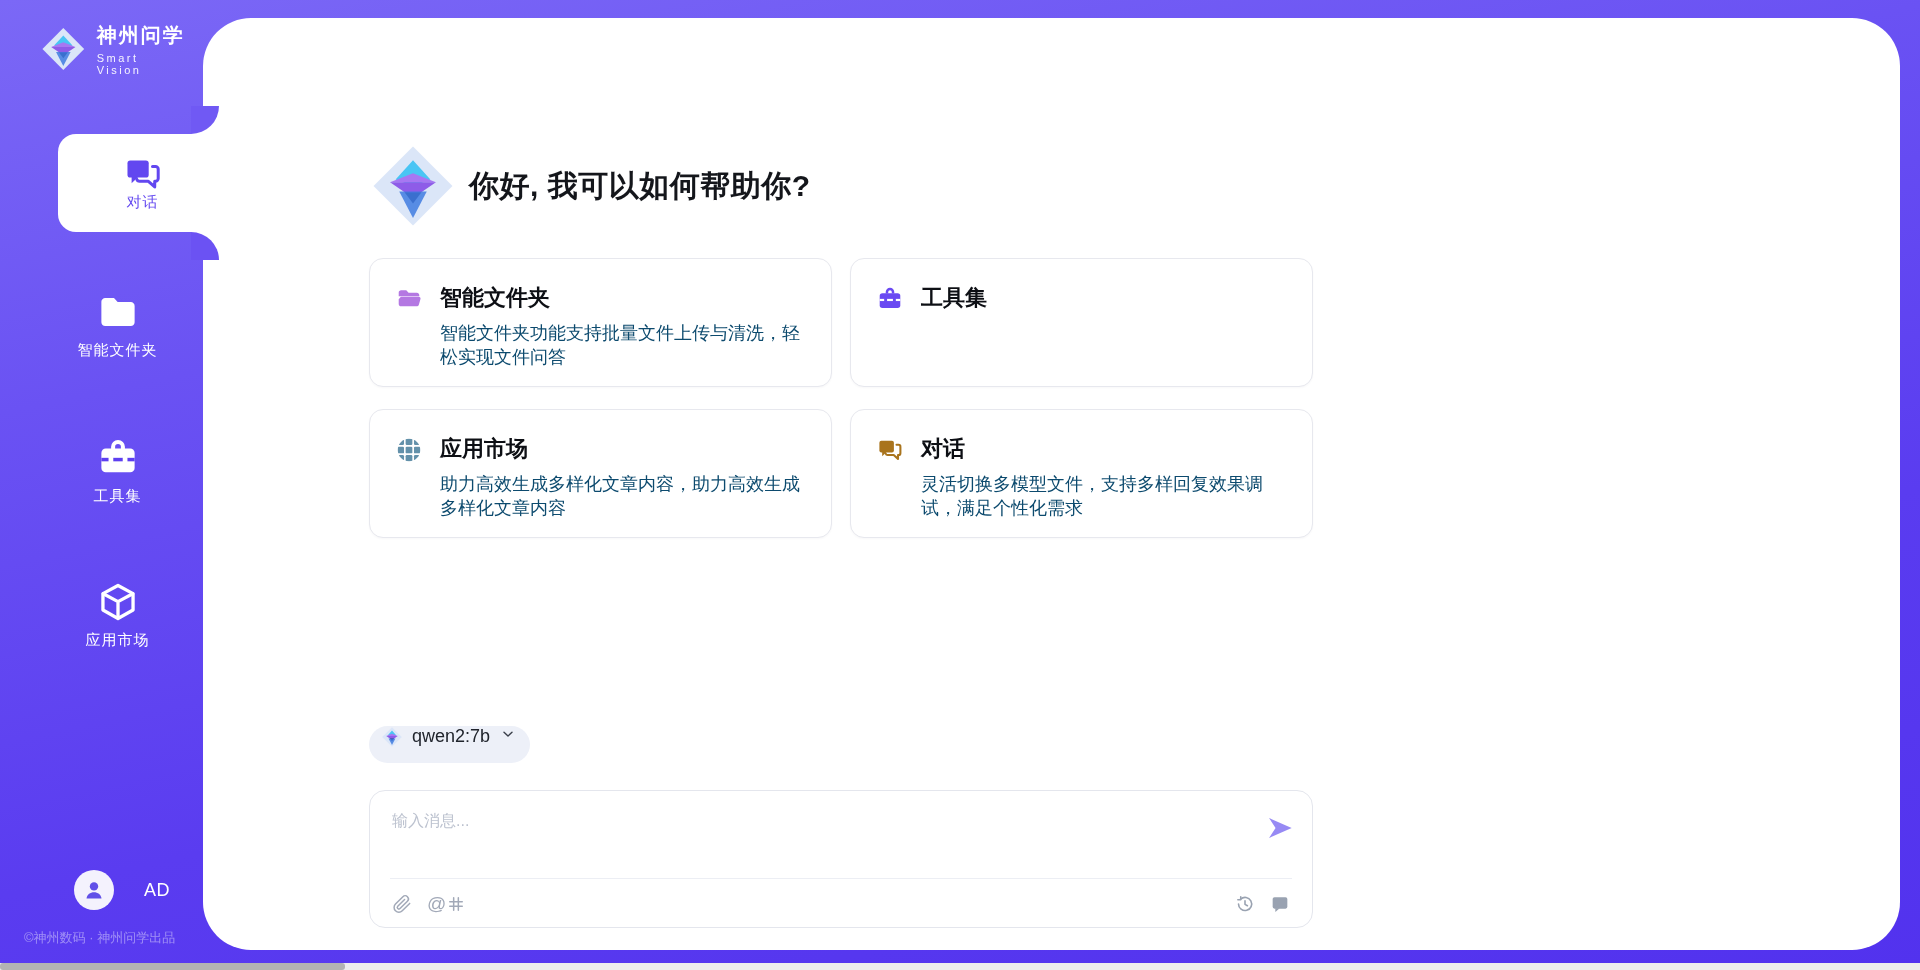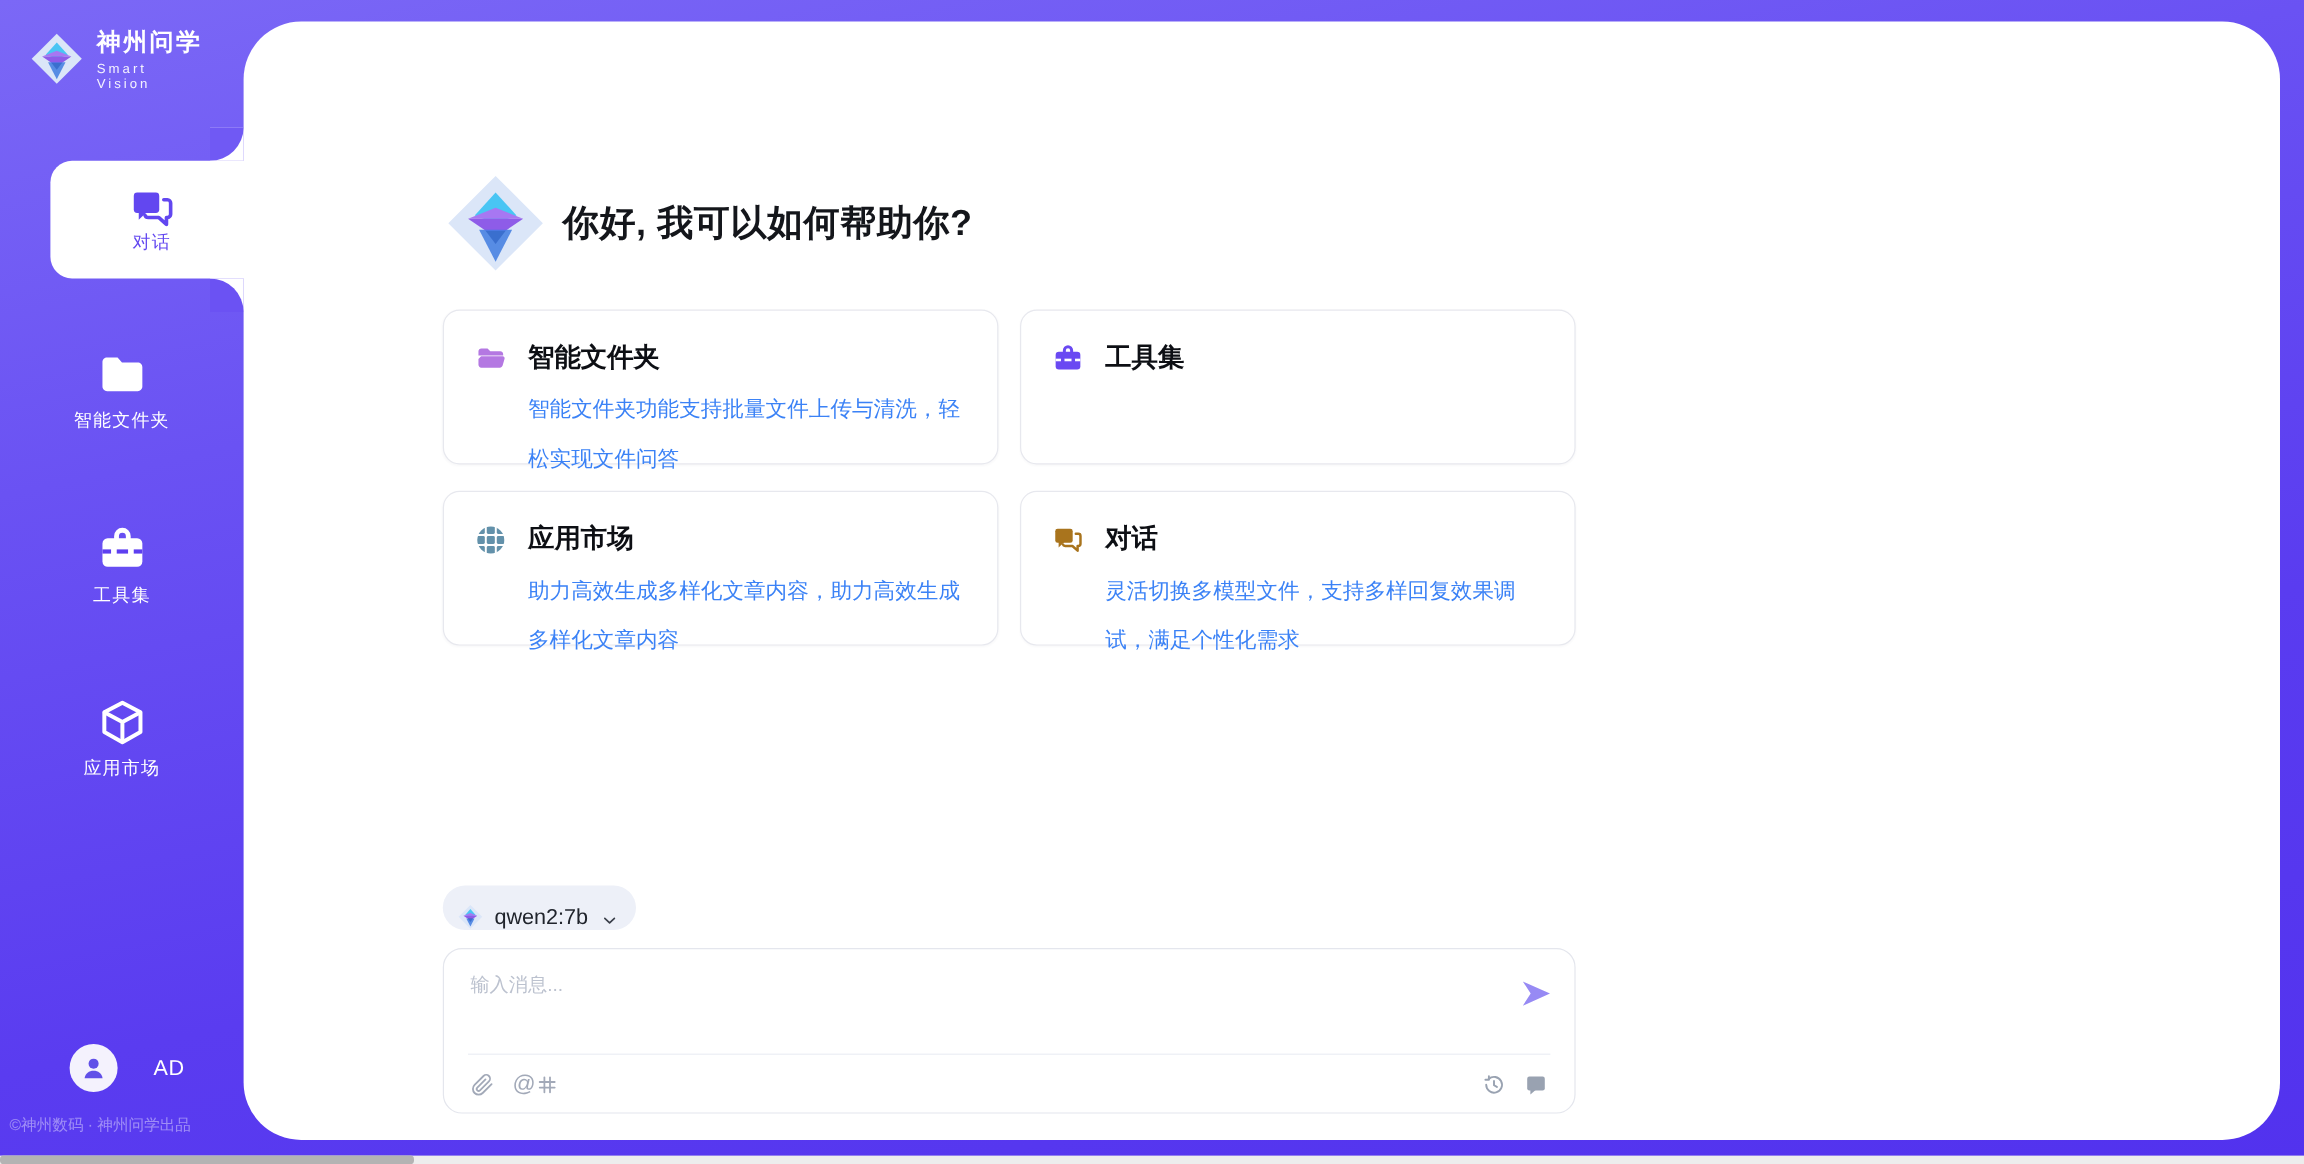--- a/index.html
+++ b/index.html
@@ -10,21 +10,21 @@
     position:relative; color:#16181d;
   }
 
   
   .main-panel {
     position:absolute; left:203px; top:18px; right:20px; bottom:20px;
     background:#fff; border-radius:48px; z-index:1;
   }
 
   
-  .sidebar { position:absolute; left:0; top:0; width:175px; height:100%; z-index:2; color:#fff; }
+  .sidebar { position:absolute; left:16px; top:0; width:175px; height:100%; z-index:2; color:#fff; }
 
   .brand { position:absolute; top:22px; left:24px; display:flex; align-items:center; }
   .brand-logo { width:48px; height:48px; }
   .brand-text { margin-left:10px; }
   .brand-title { font-size:20px; font-weight:700; letter-spacing:2px; }
   .brand-sub { font-size:11px; letter-spacing:2.5px; word-spacing:5px; opacity:.92; margin-top:3px; }
 
   .active-tab {
     position:absolute; left:42px; top:134px; width:169px; height:98px;
     background:#fff; border-radius:18px 0 0 18px; z-index:3;
@@ -74,27 +74,27 @@
     padding:24px 16px 0 26px; display:flex; align-items:flex-start; cursor:pointer;
     box-shadow:0 1px 2px rgba(30,34,60,.03);
   }
   .card-icon { width:26px; height:26px; flex:0 0 26px; margin-top:3px; }
   .card-icon.c1 { color:#b478e2; }
   .card-icon.c2 { color:#6a49f2; --hole:#ffffff; }
   .card-icon.c3 { color:#6391aa; }
   .card-icon.c4 { color:#a9741d; }
   .card-text { margin-left:18px; flex:1; min-width:0; }
   .card-title { font-size:22px; font-weight:700; color:#0d0f14; line-height:30px; }
-  .card-desc { margin-top:8px; font-size:18px; line-height:41px; color:#3b82f6; }
+  .card-desc { margin-top:8px; font-size:18px; line-height:24px; color:#0c4a6e; }
 
   
   .composer { position:absolute; left:0; bottom:42px; width:100%; }
   .model-pill {
-    display:inline-flex; align-items:flex-end; height:37px; border-radius:19px;
-    background:#edf0f8; padding:0 14px 0 12px; cursor:pointer; margin-bottom:15px;
+    display:inline-flex; align-items:flex-start; height:37px; border-radius:19px;
+    background:#edf0f8; padding:0 14px 0 12px; cursor:pointer; margin-bottom:27px;
   }
   .pill-logo { width:22px; height:22px; }
   .pill-label { margin:0 10px 0 9px; font-size:18px; color:#20242c; }
   .pill-chevron { width:16px; height:16px; color:#3a3f4a; }
 
   .input-box { position:relative; height:138px; border:1px solid #e4e6ed; border-radius:16px; background:#fff; }
   .input-area { position:relative; height:87px; }
   .msg-input {
     width:100%; height:100%; border:0; outline:none; resize:none; background:transparent;
     padding:20px 70px 0 22px; font-size:16px; color:#2a2e38;

